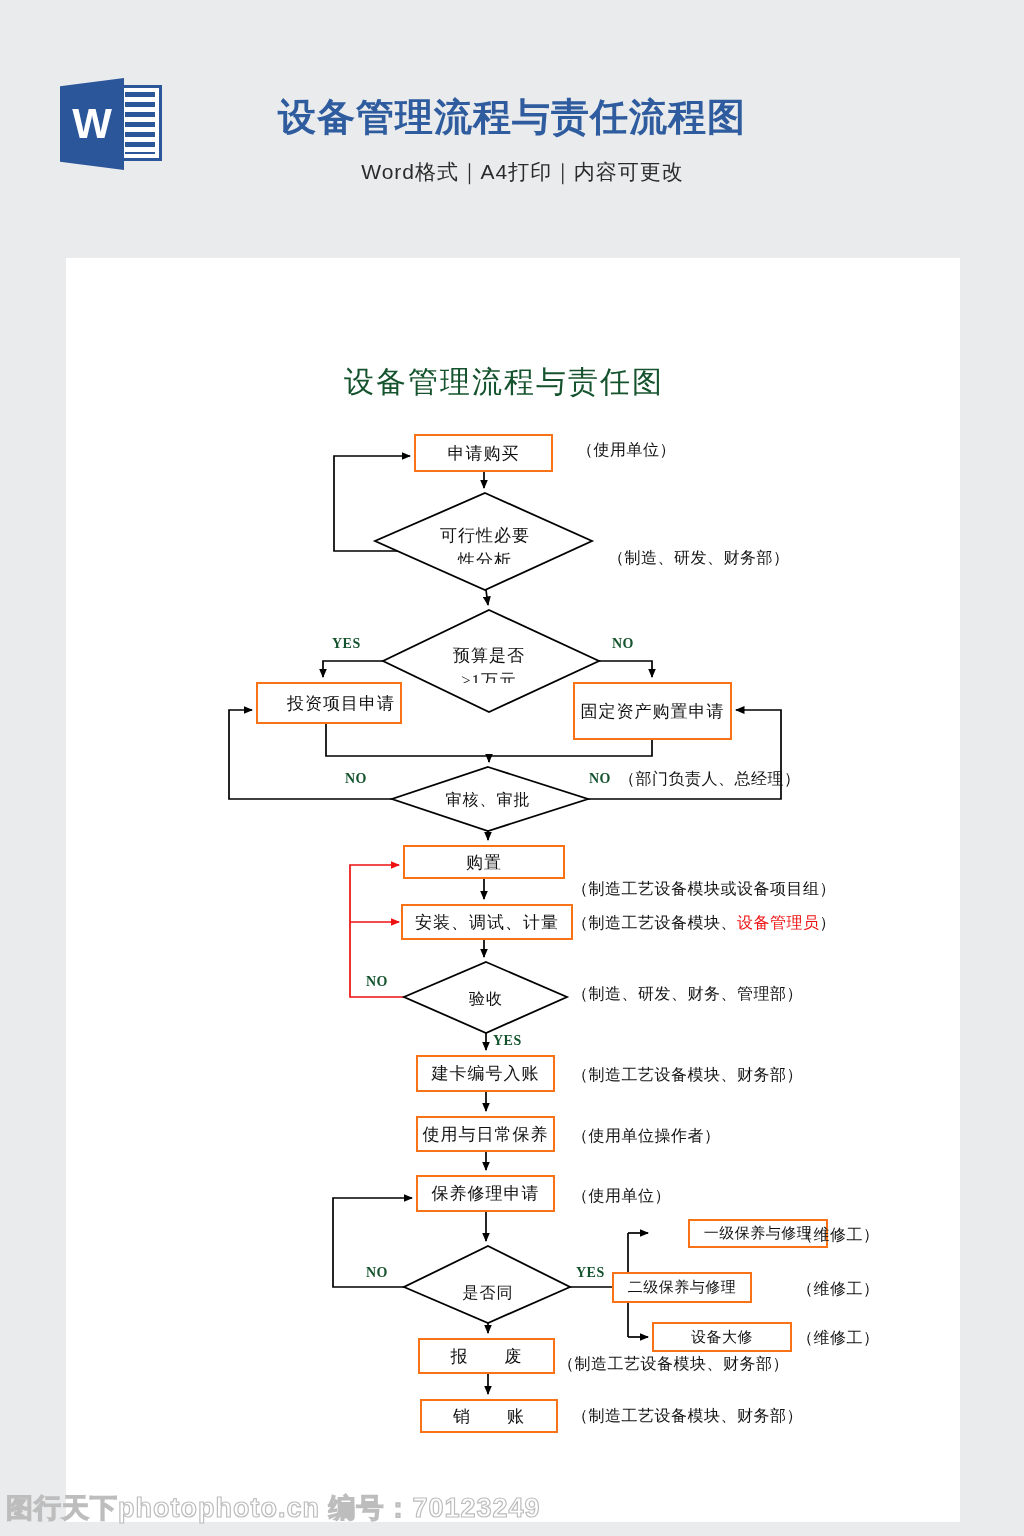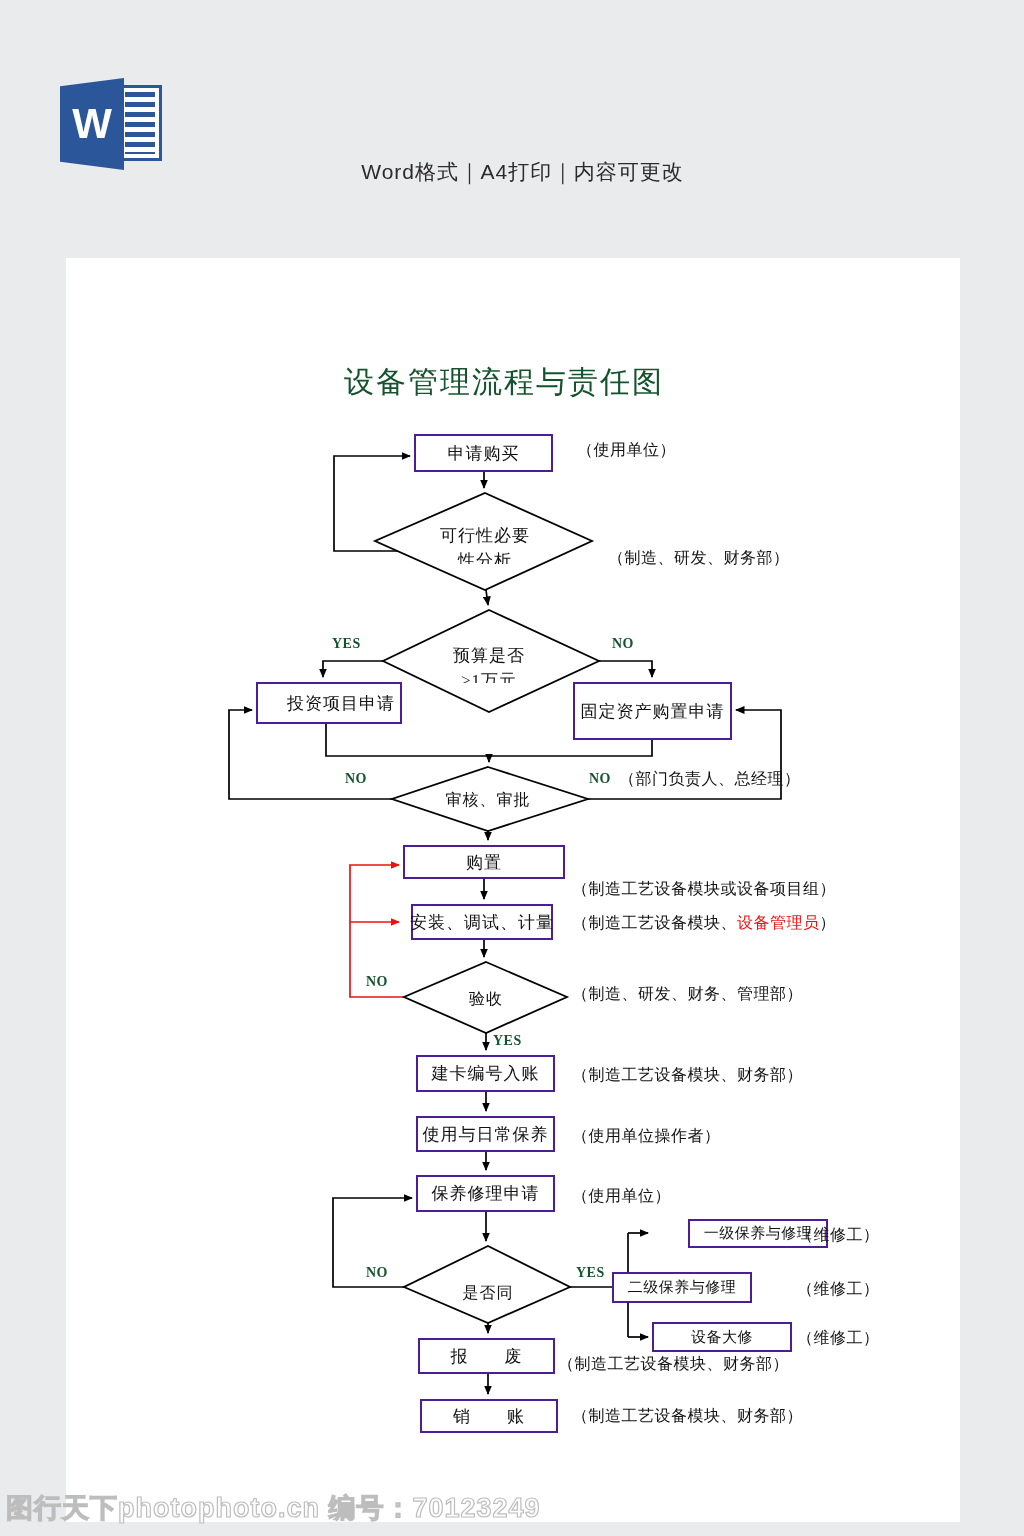--- a/index.html
+++ b/index.html
@@ -40,21 +40,21 @@
   }
   
   .page{position:absolute;left:66px;top:258px;width:894px;height:1264px;background:#ffffff;}
   .flow-title{
     position:absolute;left:294px;top:362px;width:420px;text-align:center;
     font-size:30px;letter-spacing:2px;color:#14532d;
   }
   
   .flow-svg{position:absolute;left:0;top:0;width:1024px;height:1536px;}
   .fbox{
-    position:absolute;background:#fff;border:2px solid #4c1d95;box-sizing:border-box;
+    position:absolute;background:#fff;border:2px solid #f97316;box-sizing:border-box;
     display:flex;align-items:center;justify-content:center;
     font-size:17px;letter-spacing:1px;white-space:pre;
   }
   .fbox.small{font-size:15px;letter-spacing:0.5px;}
   .dtext{
     position:absolute;text-align:center;overflow:hidden;
     font-size:17px;line-height:25px;letter-spacing:1px;
   }
   .dline{display:block;}
   .ann{position:absolute;font-size:16px;letter-spacing:0.5px;color:#131313;white-space:nowrap;}
@@ -77,20 +77,21 @@
 <div class="canvas">
 
   <div class="word-icon">
     <div class="wi-doc">
       <div class="wi-doc-lines"></div>
     </div>
     <div class="wi-panel">
       <span class="wi-w">W</span>
     </div>
   </div>
+  <div class="hdr-title">设备管理流程与责任流程图</div>
   <div class="hdr-sub">Word格式｜A4打印｜内容可更改</div>
 
   <div class="page"></div>
 
   <svg class="flow-svg" viewBox="0 0 1024 1536" xmlns="http://www.w3.org/2000/svg">
     <defs>
       <marker id="arrB" markerUnits="userSpaceOnUse" markerWidth="10" markerHeight="8" refX="8.5" refY="4" orient="auto">
           <path d="M0,0 L9.5,4 L0,8 z" fill="#000"></path>
         </marker>
       <marker id="arrR" markerUnits="userSpaceOnUse" markerWidth="10" markerHeight="8" refX="8.5" refY="4" orient="auto">
@@ -155,21 +156,21 @@
       <polygon points="488,1246 570,1287 488,1323 404,1287"></polygon>
     </g>
   </svg>
 
   <div class="flow-title">设备管理流程与责任图</div>
 
   <div class="fbox" style="left:414px;top:434px;width:139px;height:38px;">申请购买</div>
   <div class="fbox" style="left:256px;top:682px;width:146px;height:42px;padding-left:24px;">投资项目申请</div>
   <div class="fbox" style="left:573px;top:682px;width:159px;height:58px;">固定资产购置申请</div>
   <div class="fbox" style="left:403px;top:845px;width:162px;height:34px;">购置</div>
-  <div class="fbox" style="left:411px;top:904px;width:142px;height:36px;">安装、调试、计量</div>
+  <div class="fbox" style="left:401px;top:904px;width:172px;height:36px;">安装、调试、计量</div>
   <div class="fbox" style="left:416px;top:1055px;width:139px;height:37px;">建卡编号入账</div>
   <div class="fbox" style="left:416px;top:1116px;width:139px;height:36px;">使用与日常保养</div>
   <div class="fbox" style="left:416px;top:1175px;width:139px;height:37px;">保养修理申请</div>
   <div class="fbox small" style="left:652px;top:1219px;width:140px;height:29px;margin-left:36px;">一级保养与修理</div>
   <div class="fbox small" style="left:612px;top:1272px;width:140px;height:31px;">二级保养与修理</div>
   <div class="fbox small" style="left:652px;top:1322px;width:140px;height:30px;">设备大修</div>
   <div class="fbox" style="left:418px;top:1338px;width:137px;height:36px;">报　　废</div>
   <div class="fbox" style="left:420px;top:1399px;width:138px;height:34px;">销　　账</div>
 
   <div class="dtext" style="left:425px;top:523px;width:120px;height:41px;">

